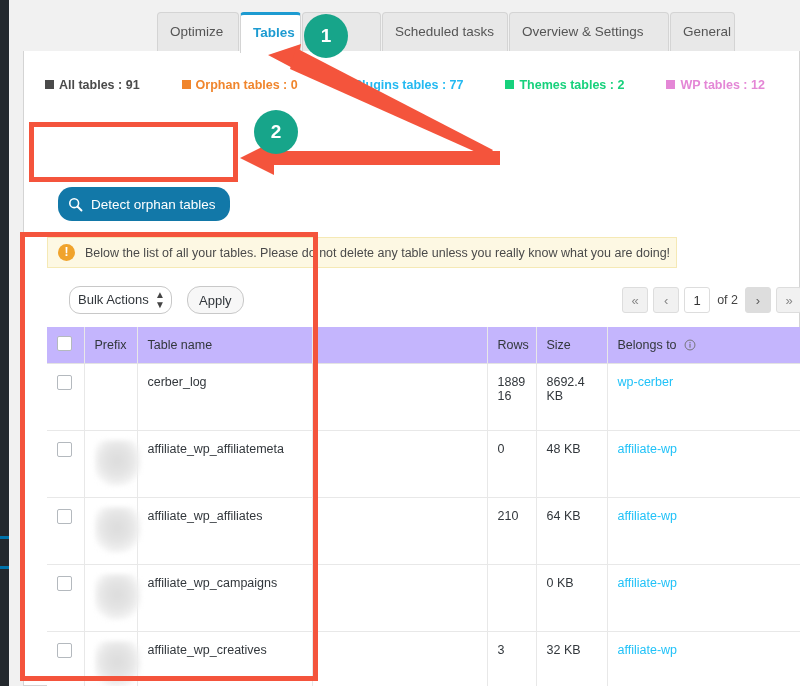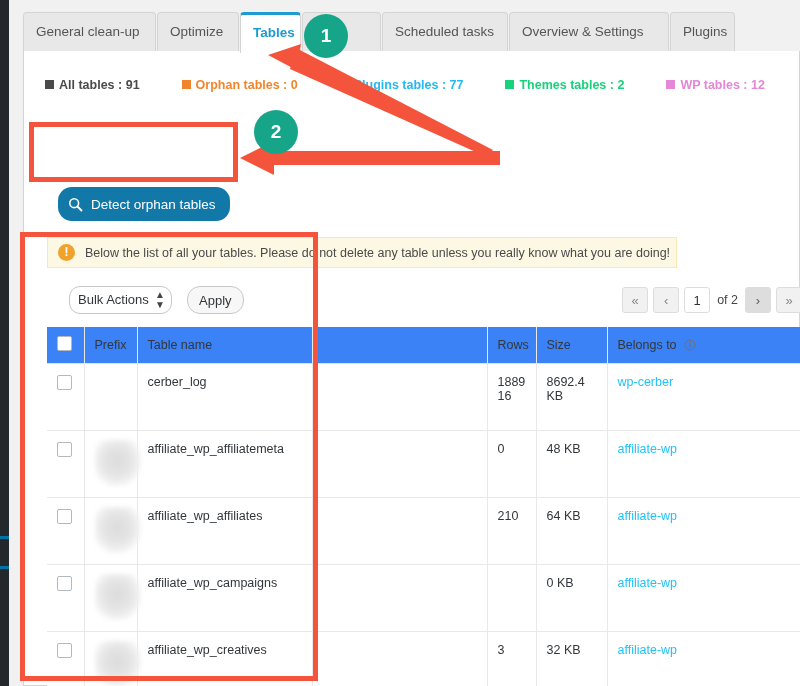--- a/index.html
+++ b/index.html
@@ -142,21 +142,21 @@
   }
   .pg-total { font-size:12.5px; color:#444; padding:0 2px; }
 
   
   #tbl {
     position:absolute; left:23px; top:276px; width:760px;
     border-collapse:collapse; font-size:12.5px; color:#32373c;
     table-layout:fixed;
   }
   #tbl th {
-    background:#3b82f6; text-align:left; font-weight:normal;
+    background:#c4b5fd; text-align:left; font-weight:normal;
     color:#32373c; padding:9px 10px; height:32px;
     border-bottom:1px solid #e3e3e3; border-right:1px solid #e8e8e8;
     vertical-align:middle;
   }
   #tbl td {
     padding:11px 10px; vertical-align:top;
     border-bottom:1px solid #e8e8e8; border-right:1px solid #e8e8e8;
     background:#fff; height:67px;
   }
   #tbl td.first, #tbl th.first { border-left:none; }
@@ -191,27 +191,26 @@
 <body>
 
 <div id="wp-sidebar">
   <div class="accent" style="top:536px"></div>
   <div class="accent" style="top:566px"></div>
 </div>
 
 <div id="page">
 
   <div id="tabbar">
-    <div class="tab" style="left:0px;   width:133px;"><span>General clean-up</span></div>
     <div class="tab" style="left:134px; width:82px;"><span>Optimize</span></div>
     <div class="tab active" style="left:217px; width:61px;"><span>Tables</span></div>
     <div class="tab" style="left:279px; width:79px;"><span>Op</span></div>
     <div class="tab" style="left:359px; width:126px;"><span>Scheduled tasks</span></div>
     <div class="tab" style="left:486px; width:160px;"><span>Overview &amp; Settings</span></div>
-    <div class="tab" style="left:647px; width:65px;"><span>Plugins</span></div>
+    <div class="tab" style="left:647px; width:65px;"><span>General</span></div>
   </div>
 
   <div id="panel">
 
     <div id="legend">
       <span class="legend-item"><span class="legend-dot" style="background:#4a4a4a"></span><span style="color:#4a4a4a">All tables : 91</span></span><span class="legend-item"><span class="legend-dot" style="background:#f0852c"></span><span style="color:#f0852c">Orphan tables : 0</span></span><span class="legend-item"><span class="legend-dot" style="background:#24b9f1"></span><span style="color:#24b9f1">Plugins tables : 77</span></span><span class="legend-item"><span class="legend-dot" style="background:#17d17c"></span><span style="color:#17d17c">Themes tables : 2</span></span><span class="legend-item"><span class="legend-dot" style="background:#e487d6"></span><span style="color:#e487d6">WP tables : 12</span></span>
     </div>
 
     <button id="detect-btn">
       <svg width="15" height="15" viewBox="0 0 16 16">

